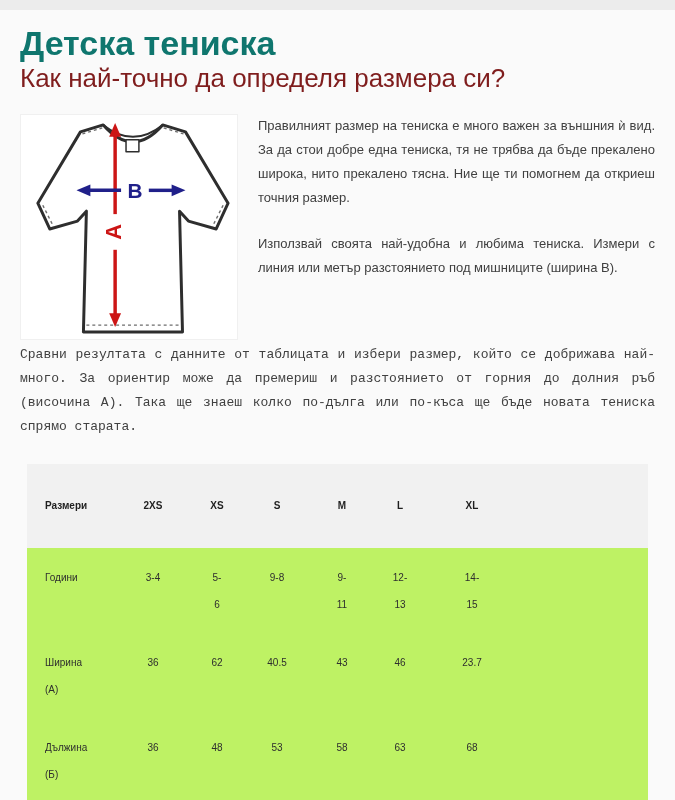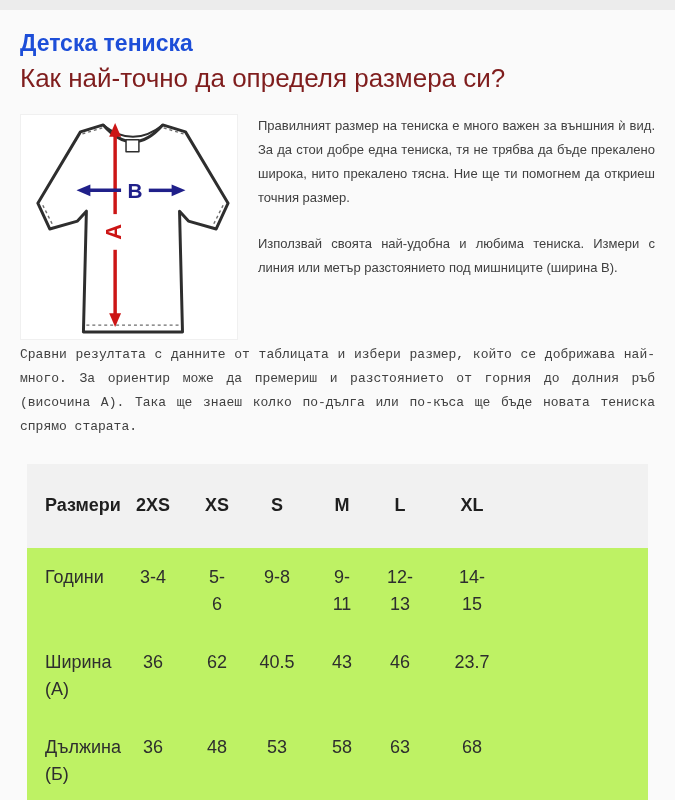--- a/index.html
+++ b/index.html
@@ -7,22 +7,22 @@
     width:675px;height:800px;overflow:hidden;
     background:#fafafa;
     font-family:"Liberation Sans", sans-serif;
     color:#3d3d3d;
     -webkit-font-smoothing:antialiased;
   }
   .top-strip{height:10px;background:#ececec;}
   .content{padding:0 20px;}
   h1.page-title{
     margin:17px 0 4px 0;
-    font-size:23px;line-height:32px;
-    font-weight:600;color:#1d4ed8;letter-spacing:0;
+    font-size:34px;line-height:32px;
+    font-weight:600;color:#0f766e;letter-spacing:0;
   }
   h2.page-subtitle{
     margin:0 0 21px 0;
     font-size:26px;line-height:30px;
     font-weight:400;color:#7f1d1d;
   }
   .intro-row{display:flex;align-items:flex-start;}
   .figure{
     flex:0 0 218px;width:218px;height:226px;
     background:#ffffff;border:1px solid #f0f0f0;box-sizing:border-box;
@@ -36,21 +36,21 @@
   }
   .intro-col p.body-text + p.body-text{margin-top:22px;}
   p.full-text{margin-top:3px;font-family:Liberation Mono, monospace;}
   .table-section{margin-top:25px;background:#fafafa;padding-bottom:14px;}
   table.size-table{
     margin:0 27px;width:621px;
     border-collapse:collapse;table-layout:fixed;
   }
   table.size-table th, table.size-table td{
     vertical-align:top;text-align:center;
-    font-size:18px;line-height:27px;
+    font-size:10px;line-height:27px;
     white-space:pre-line;
   }
   table.size-table thead th{
     background:#f1f1f1;
     font-weight:700;color:#1f1f1f;
     padding:28px 0 29px 0;
   }
   table.size-table tbody td{
     background:#bef264;color:#2e2e2e;font-weight:400;
     padding:16px 0 14px 0;height:55px;box-sizing:content-box;

